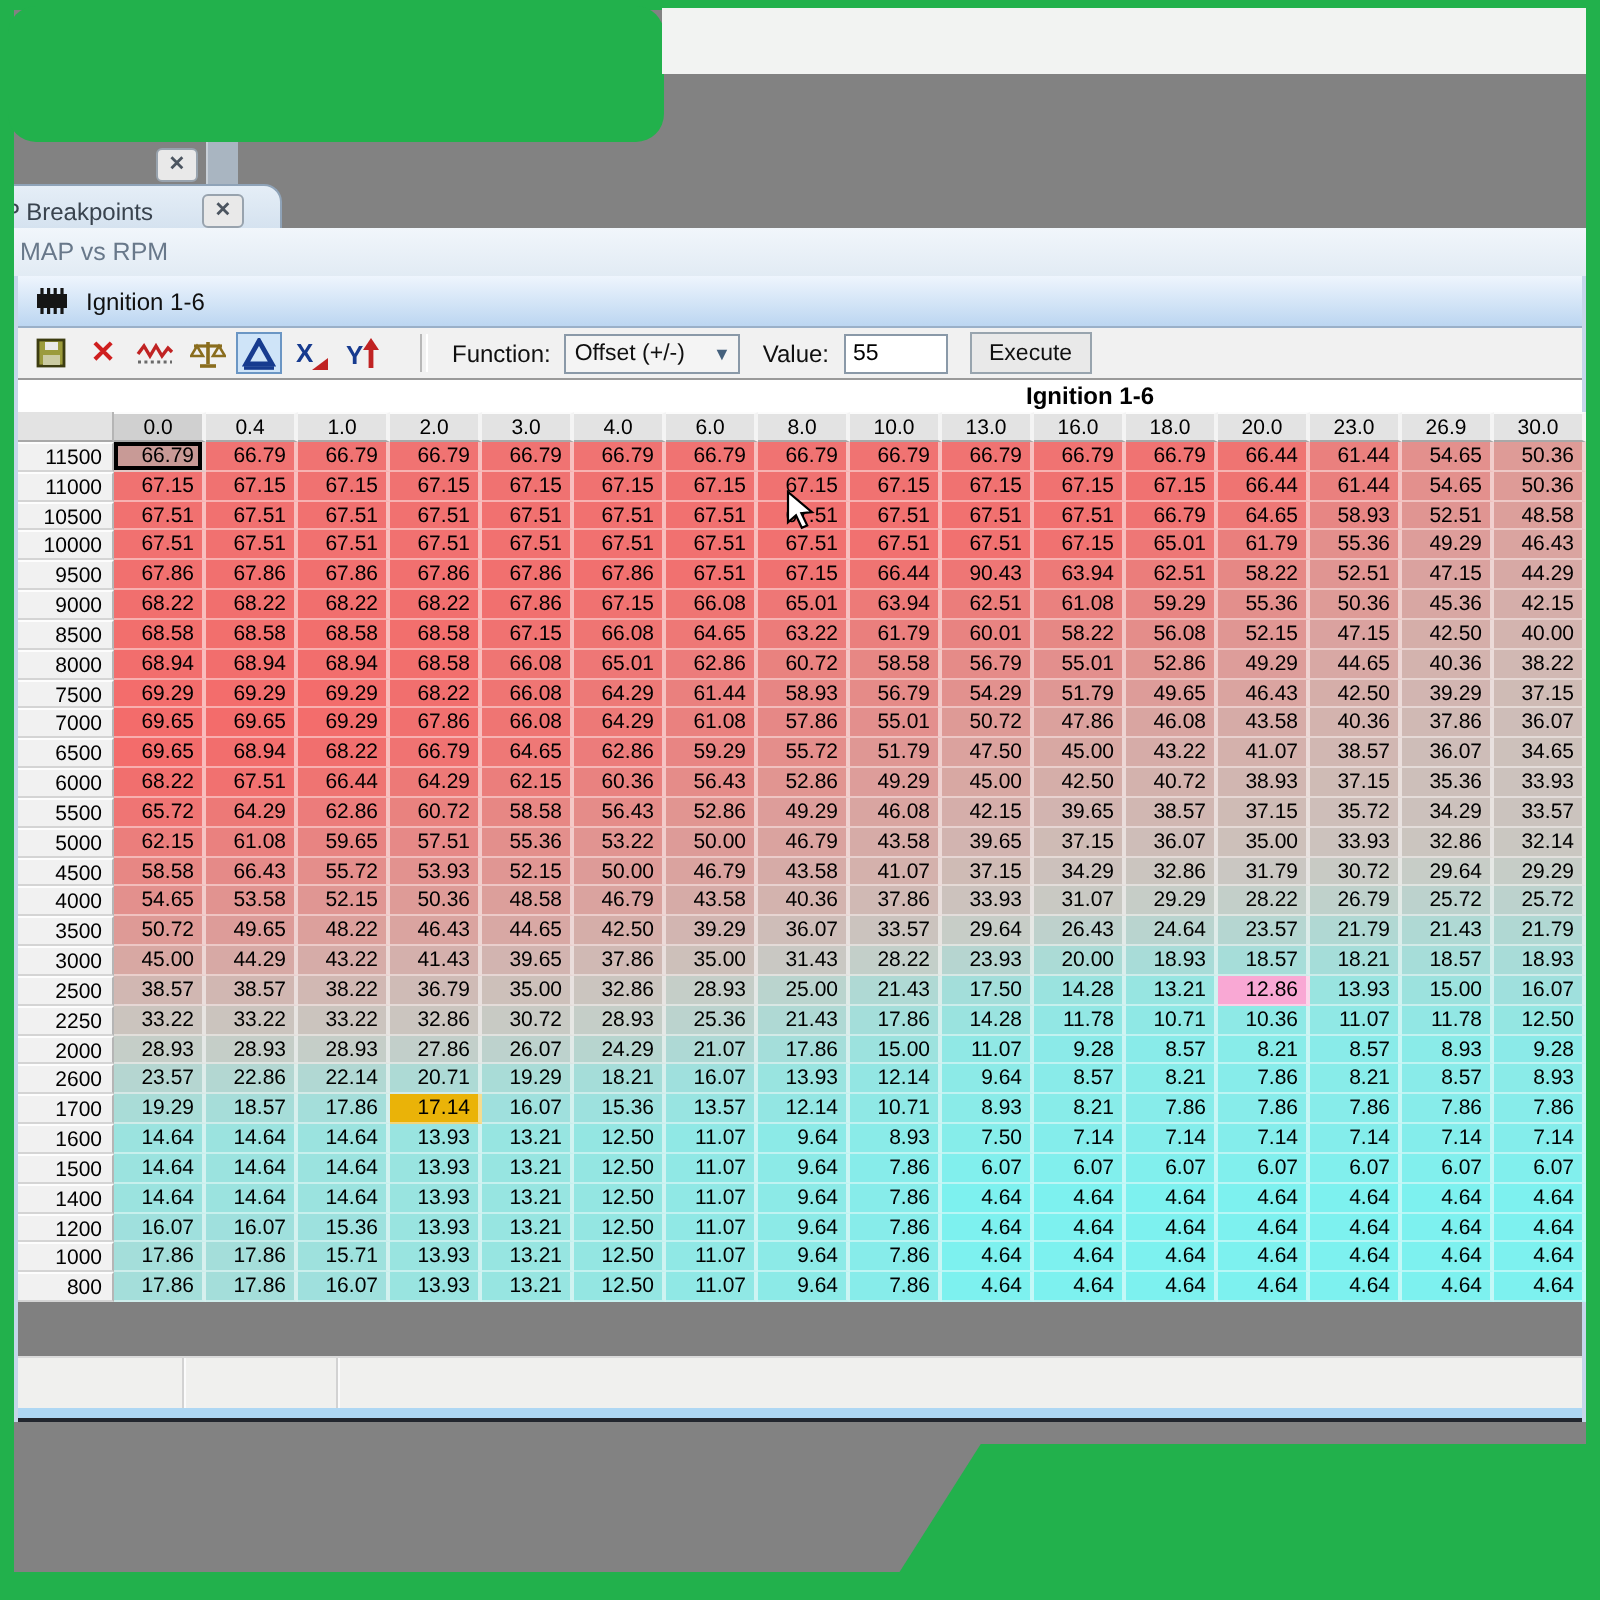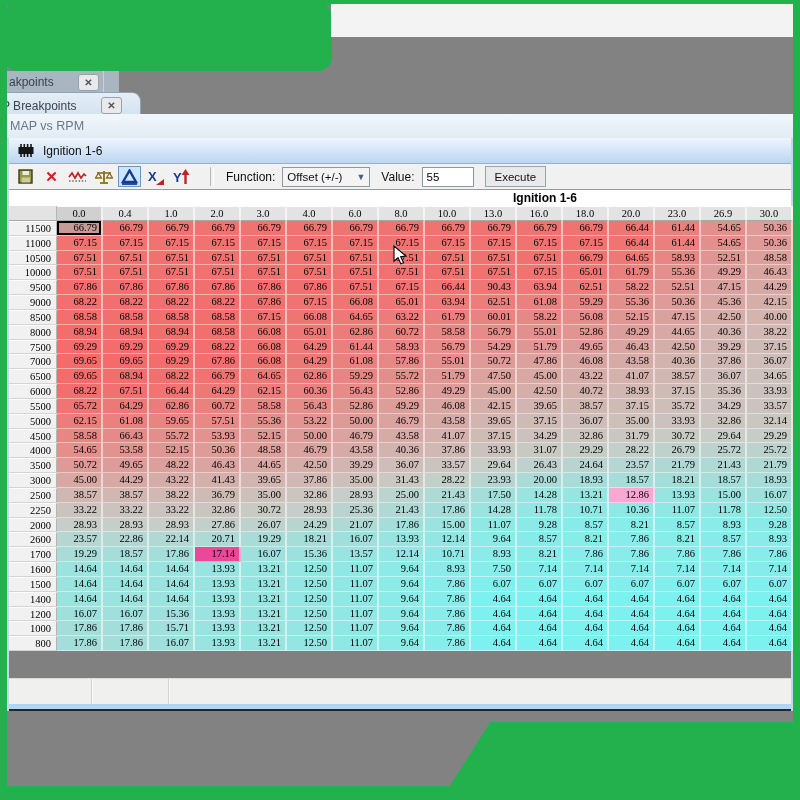--- a/index.html
+++ b/index.html
@@ -44,21 +44,21 @@
        padding:0 0 0 4px;margin-right:8px;font-family:"Liberation Sans",sans-serif;background:#fff;}
   #execute-btn{height:21px;background:#e9e9e9;border:1px solid #98a4ae;font-size:11.5px;color:#101010;
        padding:0 9px;font-family:"Liberation Sans",sans-serif;}
   #tstrip{height:16px;background:#ffffff;position:relative;}
   #table-title{position:absolute;left:470px;top:1px;width:132px;text-align:center;font-weight:bold;font-size:12px;color:#000;}
 
   
   #tablewrap{height:445px;background:#ffffff;position:relative;}
   #ignition-table{display:grid;grid-template-columns:48px repeat(16,46px);
        grid-template-rows:15px repeat(29,14.83px);position:absolute;left:0;top:0;
-       font-size:10.5px;color:#000;background:#fff;font-family:Liberation Serif, serif;}
+       font-size:10.5px;color:#000;background:#fff;}
   .corner{background:#e3e3e3;border-right:1px solid #b5b5b5;border-bottom:1px solid #a8a8a8;box-sizing:border-box;}
   .hcell{background:#e3e3e3;text-align:center;line-height:14px;border-right:2px solid #f4f4f4;
        border-bottom:1px solid #a8a8a8;border-top:1px solid #fcfcfc;box-sizing:border-box;}
   .hcell.selcol{background:#d0d0d0;}
   .rlabel{background:#f1f1f1;text-align:right;padding-right:5px;line-height:14.5px;
        border-right:1px solid #b5b5b5;border-bottom:1px solid #d4d4d4;border-top:1px solid #fdfdfd;box-sizing:border-box;}
   .dcell{text-align:right;padding-right:4px;line-height:14.5px;
        border-right:2px solid rgba(255,255,255,0.55);border-bottom:1px solid rgba(255,255,255,0.45);box-sizing:border-box;}
   .dcell.sel{box-shadow:inset 0 0 0 2px #000;}
 
@@ -69,23 +69,20 @@
   #bluestrip{height:5px;background:#aed7f3;}
   #darkline{height:2px;background:#22262e;}
 
   #cursor{position:absolute;left:393px;top:245px;width:16px;height:22px;z-index:50;}
 </style>
 </head>
 <body>
 
 <div id="screen">
 
-  <div id="tab1">
-    <span>akpoints</span>
-  </div>
   <div id="tab1-close" class="close-btn">✕</div>
   <div id="tab1-stub"></div>
 
   <div id="win2">
     <span>P Breakpoints</span>
   </div>
   <div id="win2-close" class="close-btn">✕</div>
 
   <div id="win3-bar">
     <span>MAP vs RPM</span>
@@ -559,21 +556,21 @@
           <div class="dcell" style="background: rgb(137, 235, 233);">8.57</div>
           <div class="dcell" style="background: rgb(136, 236, 233);">8.21</div>
           <div class="dcell" style="background: rgb(135, 236, 234);">7.86</div>
           <div class="dcell" style="background: rgb(136, 236, 233);">8.21</div>
           <div class="dcell" style="background: rgb(137, 235, 233);">8.57</div>
           <div class="dcell" style="background: rgb(138, 235, 232);">8.93</div>
           <div class="rlabel">1700</div>
           <div class="dcell" style="background: rgb(169, 220, 215);">19.29</div>
           <div class="dcell" style="background: rgb(166, 221, 217);">18.57</div>
           <div class="dcell" style="background: rgb(164, 222, 218);">17.86</div>
-          <div class="dcell" style="background: #ec4899;">17.14</div>
+          <div class="dcell" style="background: #eab308;">17.14</div>
           <div class="dcell" style="background: rgb(159, 224, 221);">16.07</div>
           <div class="dcell" style="background: rgb(157, 225, 222);">15.36</div>
           <div class="dcell" style="background: rgb(152, 228, 225);">13.57</div>
           <div class="dcell" style="background: rgb(147, 230, 227);">12.14</div>
           <div class="dcell" style="background: rgb(143, 232, 229);">10.71</div>
           <div class="dcell" style="background: rgb(138, 235, 232);">8.93</div>
           <div class="dcell" style="background: rgb(136, 236, 233);">8.21</div>
           <div class="dcell" style="background: rgb(135, 236, 234);">7.86</div>
           <div class="dcell" style="background: rgb(135, 236, 234);">7.86</div>
           <div class="dcell" style="background: rgb(135, 236, 234);">7.86</div>

